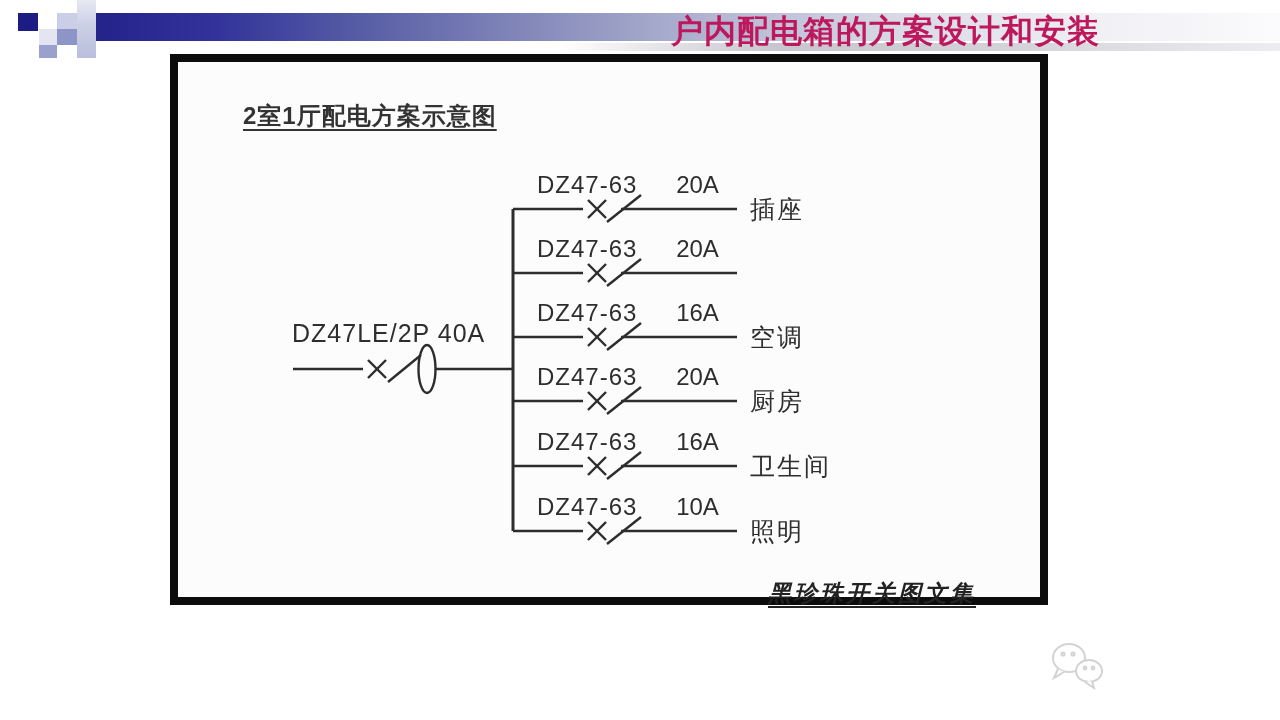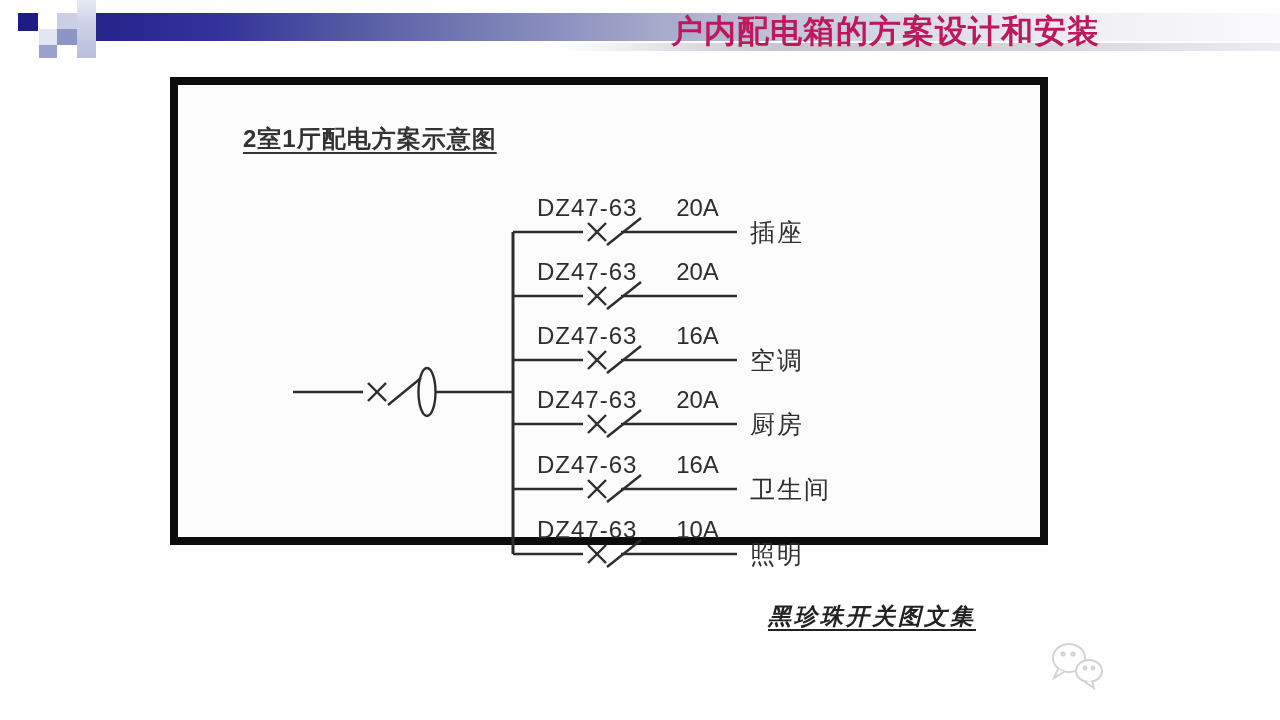--- a/index.html
+++ b/index.html
@@ -29,21 +29,21 @@
       rgba(186,186,198,0) 0%, #c6c6ce 30%, #d4d4da 65%, #ededf1 100%);
   }
   .slide-title{
     position:absolute;left:671px;top:10px;
     font-size:32px;font-weight:bold;color:#be185d;letter-spacing:1px;
     white-space:nowrap;
     text-align:center;
   }
   
   .panel{
-    position:absolute;left:170px;top:77px;width:878px;height:468px;
+    position:absolute;left:170px;top:54px;width:878px;height:551px;
     border:8px solid #0c0c0c;background:#fcfcfc;box-sizing:border-box;
   }
   .panel-content{position:absolute;inset:0;}
   .panel-title{
     position:absolute;left:65px;top:38px;
     font-size:24px;font-weight:bold;color:#333;letter-spacing:1px;
     text-decoration:underline;text-underline-offset:5px;white-space:nowrap;
   }
   .circuit-svg{position:absolute;inset:0;width:862px;height:614px;}
   .branch{position:absolute;inset:0;pointer-events:none;}
@@ -143,20 +143,21 @@
         <line x1="115" y1="307" x2="185" y2="307" stroke="#2d2d2d" stroke-width="2.4"></line>
         <line x1="190" y1="298" x2="208" y2="316" stroke="#2d2d2d" stroke-width="2.4"></line>
         <line x1="190" y1="316" x2="208" y2="298" stroke="#2d2d2d" stroke-width="2.4"></line>
         <line x1="210" y1="320" x2="243" y2="293" stroke="#2d2d2d" stroke-width="2.4"></line>
         <ellipse cx="249" cy="307" rx="8.5" ry="24" fill="none" stroke="#2d2d2d" stroke-width="2.4"></ellipse>
         <line x1="258" y1="307" x2="335" y2="307" stroke="#2d2d2d" stroke-width="2.4"></line>
       </svg>
 
     <div class="panel-title">2室1厅配电方案示意图</div>
 
+    <div class="main-label">DZ47LE/2P 40A</div>
 
     <div class="branch" style="--wy:147">
       <span class="b-model">DZ47-63</span>
       <span class="b-rating">20A</span>
       <span class="b-name">插座</span>
     </div>
     <div class="branch" style="--wy:211">
       <span class="b-model">DZ47-63</span>
       <span class="b-rating">20A</span>
     </div>

